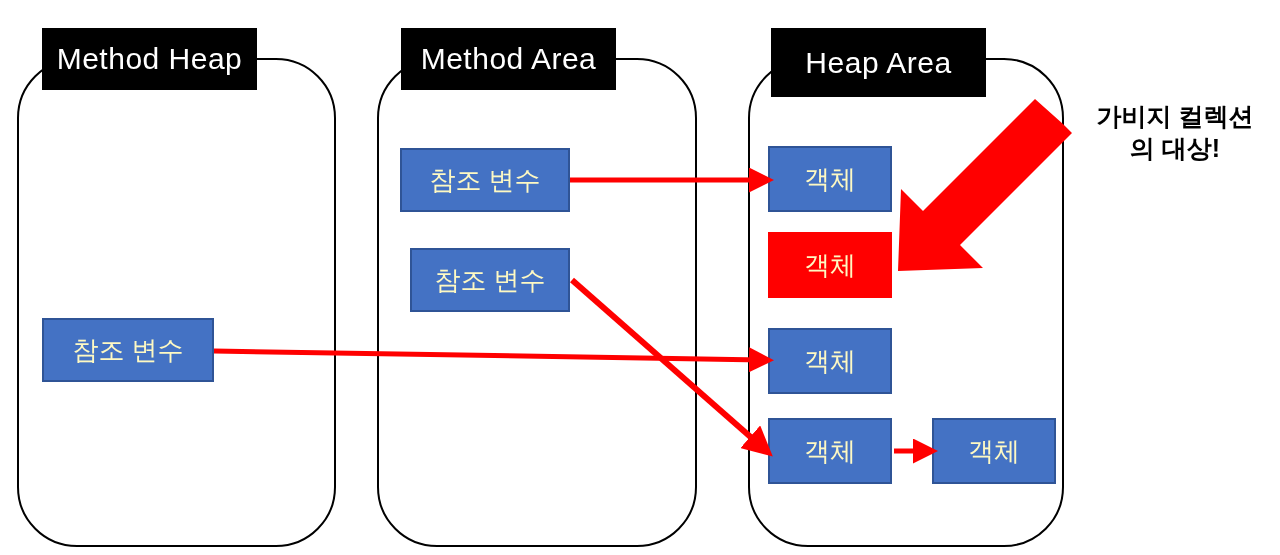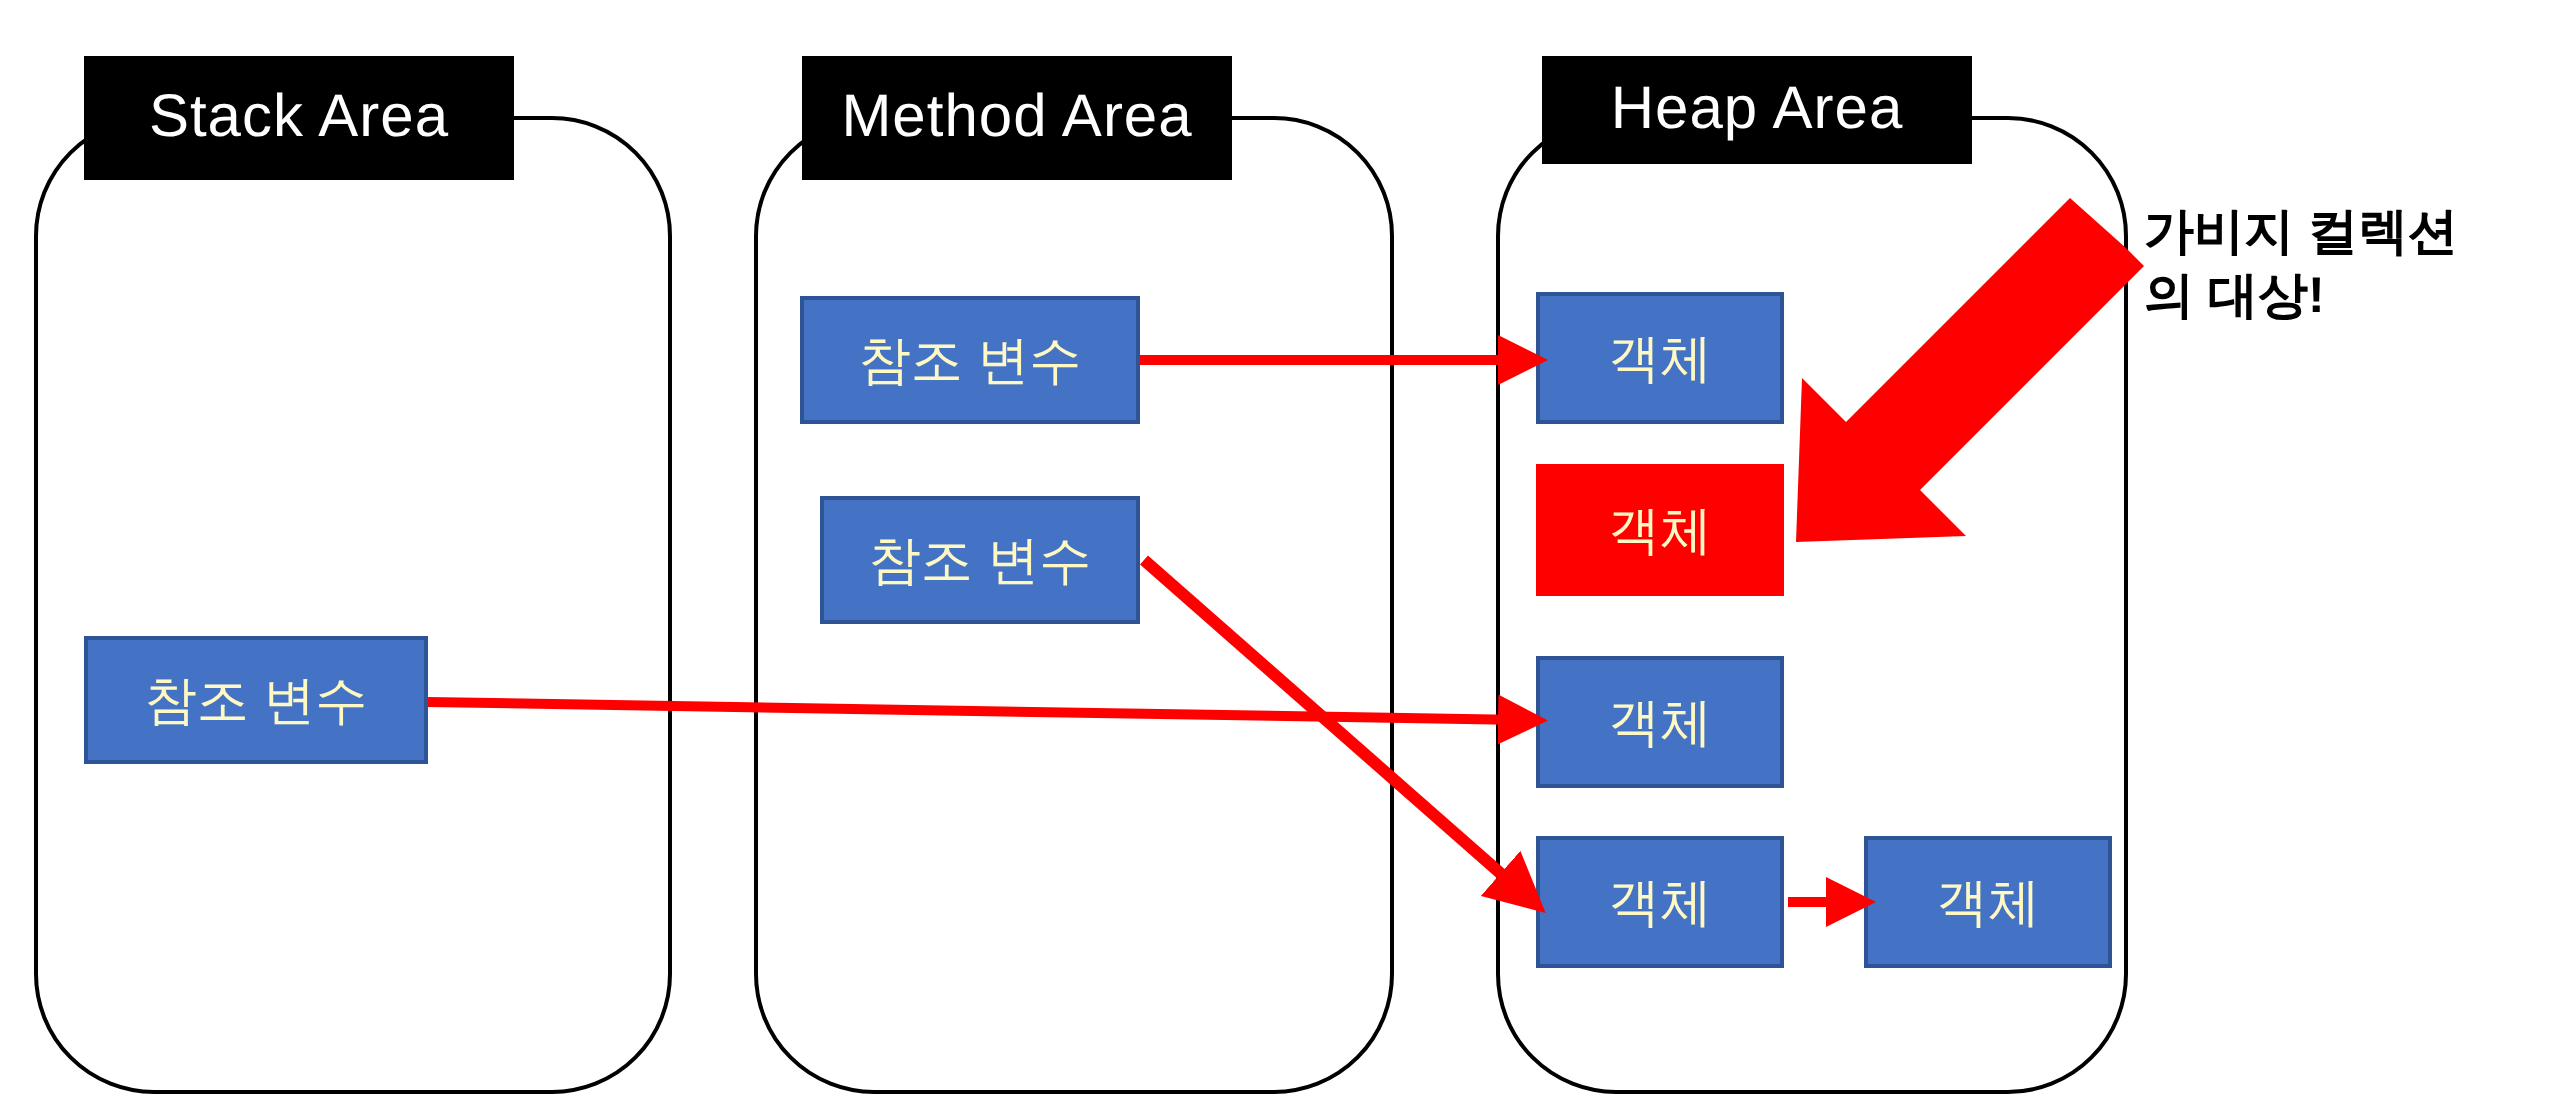--- a/index.html
+++ b/index.html
@@ -90,28 +90,28 @@
 
 <div id="canvas">
 
   <div class="area" style="left:17px; top:58px; width:319px; height:489px;"></div>
 
   <div class="area" style="left:377px; top:58px; width:320px; height:489px;"></div>
 
   <div class="area" style="left:748px; top:58px; width:316px; height:489px;"></div>
 
   <div class="area-header" style="left:42px; top:28px; width:215px; height:62px;">
-    <span>Stack Area</span>
+    <span>Method Heap</span>
   </div>
 
   <div class="area-header" style="left:401px; top:28px; width:215px; height:62px;">
     <span>Method Area</span>
   </div>
 
-  <div class="area-header" style="left:771px; top:28px; width:215px; height:54px;">
+  <div class="area-header" style="left:771px; top:28px; width:215px; height:69px;">
     <span>Heap Area</span>
   </div>
 
   <div class="node blue" style="left:42px; top:318px; width:172px; height:64px;">
     <span>참조 변수</span>
   </div>
 
   <div class="node blue" style="left:400px; top:148px; width:170px; height:64px;">
     <span>참조 변수</span>
   </div>
@@ -151,16 +151,16 @@
 
     <line x1="214" y1="351" x2="762" y2="360" stroke="#ff0000" stroke-width="5" marker-end="url(#redhead)"></line>
 
     <line x1="572" y1="280" x2="762" y2="447" stroke="#ff0000" stroke-width="6" marker-end="url(#redhead)"></line>
 
     <line x1="894" y1="451" x2="926" y2="451" stroke="#ff0000" stroke-width="5" marker-end="url(#redhead)"></line>
 
     <polygon fill="#ff0000" points="1063,124 1063,124 1072,133 960,245 983,268 898,271 901,189 923,211 1035,99"></polygon>
   </svg>
 
-  <div class="callout" style="left:1072px; top:100px; width:206px;">가비지 컬렉션
+  <div class="callout" style="left:1072px; top:100px; width:206px;text-align:center;">가비지 컬렉션
 의 대상!</div>
 
 </div>
 
 </body></html>

